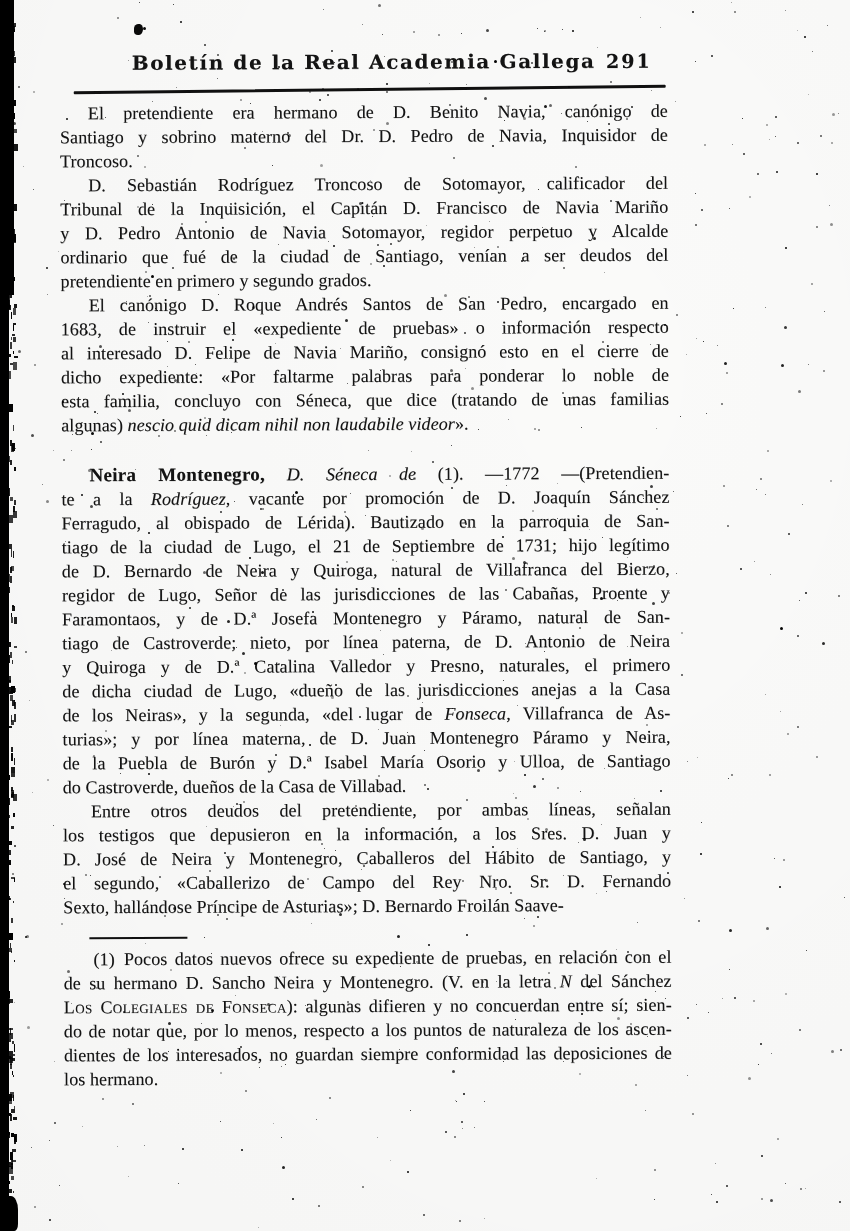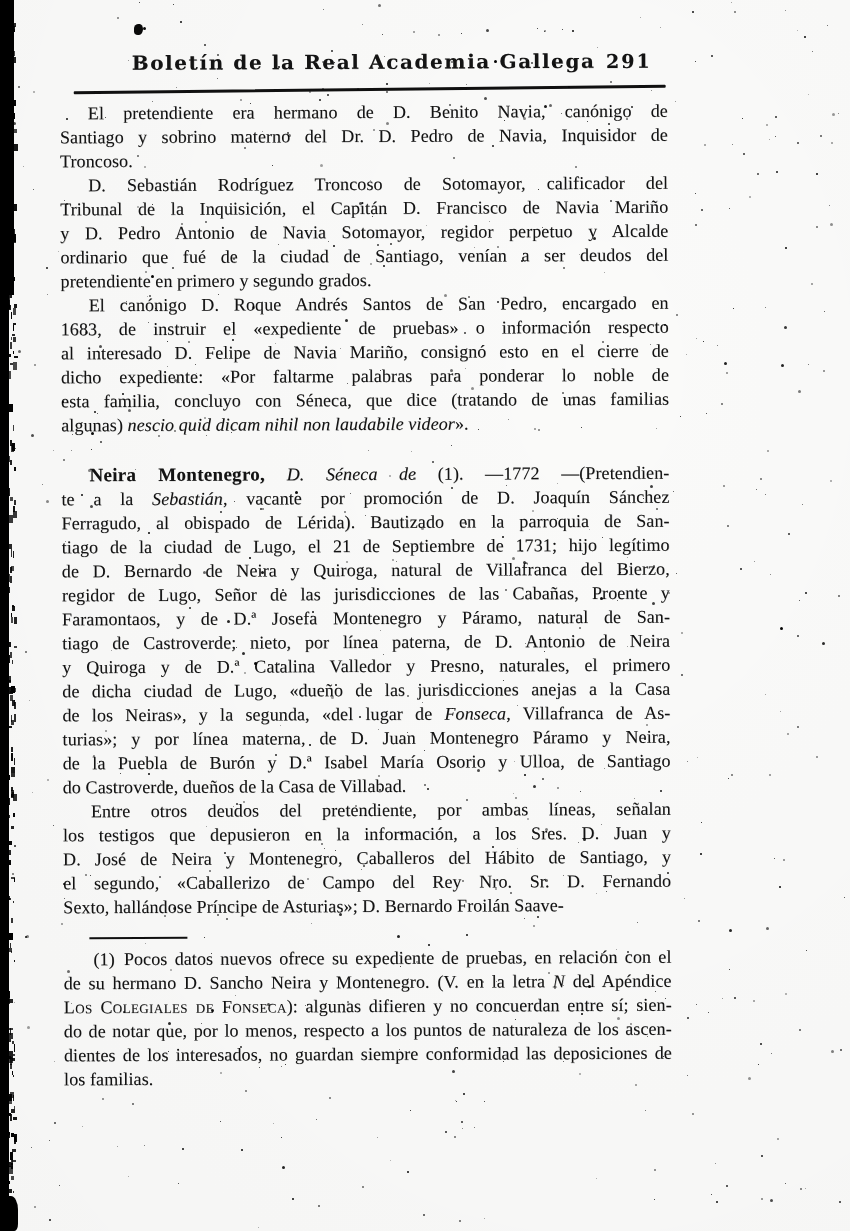--- a/index.html
+++ b/index.html
@@ -83,21 +83,21 @@
         <div class="para">
           <div class="line"><span>El canónigo D. Roque Andrés Santos de San Pedro, encargado en</span></div>
           <div class="line"><span>1683, de instruir el «expediente de pruebas» o información respecto</span></div>
           <div class="line"><span>al interesado D. Felipe de Navia Mariño, consignó esto en el cierre de</span></div>
           <div class="line"><span>dicho expediente: «Por faltarme palabras para ponderar lo noble de</span></div>
           <div class="line"><span>esta familia, concluyo con Séneca, que dice (tratando de unas familias</span></div>
           <div class="line last"><span>algunas) </span><span class="s-i">nescio quid dicam nihil non laudabile videor</span><span>».</span></div>
         </div>
         <div class="para entry">
           <div class="line"><span class="s-b">Neira Montenegro,</span><span> </span><span class="s-i">D. Séneca de</span><span> (1). —1772 —(Pretendien-</span></div>
-          <div class="line"><span>te a la </span><span class="s-i">Sebastián</span><span>, vacante por promoción de D. Joaquín Sánchez</span></div>
+          <div class="line"><span>te a la </span><span class="s-i">Rodríguez</span><span>, vacante por promoción de D. Joaquín Sánchez</span></div>
           <div class="line"><span>Ferragudo, al obispado de Lérida). Bautizado en la parroquia de San-</span></div>
           <div class="line"><span>tiago de la ciudad de Lugo, el 21 de Septiembre de 1731; hijo legítimo</span></div>
           <div class="line"><span>de D. Bernardo de Neira y Quiroga, natural de Villafranca del Bierzo,</span></div>
           <div class="line"><span>regidor de Lugo, Señor de las jurisdicciones de las Cabañas, Proente y</span></div>
           <div class="line"><span>Faramontaos, y de D.ª Josefa Montenegro y Páramo, natural de San-</span></div>
           <div class="line"><span>tiago de Castroverde; nieto, por línea paterna, de D. Antonio de Neira</span></div>
           <div class="line"><span>y Quiroga y de D.ª Catalina Valledor y Presno, naturales, el primero</span></div>
           <div class="line"><span>de dicha ciudad de Lugo, «dueño de las jurisdicciones anejas a la Casa</span></div>
           <div class="line"><span>de los Neiras», y la segunda, «del lugar de </span><span class="s-i">Fonseca</span><span>, Villafranca de As-</span></div>
           <div class="line"><span>turias»; y por línea materna, de D. Juan Montenegro Páramo y Neira,</span></div>
@@ -110,25 +110,25 @@
           <div class="line"><span>D. José de Neira y Montenegro, Caballeros del Hábito de Santiago, y</span></div>
           <div class="line"><span>el segundo, «Caballerizo de Campo del Rey Nro. Sr. D. Fernando</span></div>
           <div class="line last"><span>Sexto, hallándose Príncipe de Asturias»; D. Bernardo Froilán Saave-</span></div>
         </div>
       </div>
 
     <div class="footnote-rule"></div>
     <div class="footnote" id="footnote">
         <div class="para fn">
           <div class="line"><span>(1) Pocos datos nuevos ofrece su expediente de pruebas, en relación con el</span></div>
-          <div class="line"><span>de su hermano D. Sancho Neira y Montenegro. (V. en la letra </span><span class="s-i">N</span><span> del Apéndice</span></div>
+          <div class="line"><span>de su hermano D. Sancho Neira y Montenegro. (V. en la letra </span><span class="s-i">N</span><span> del Sánchez</span></div>
           <div class="line"><span class="s-sc">Los Colegiales de Fonseca</span><span>): algunas difieren y no concuerdan entre sí; sien-</span></div>
           <div class="line"><span>do de notar que, por lo menos, respecto a los puntos de naturaleza de los ascen-</span></div>
           <div class="line"><span>dientes de los interesados, no guardan siempre conformidad las deposiciones de</span></div>
-          <div class="line last"><span>los familias.</span></div>
+          <div class="line last"><span>los hermano.</span></div>
         </div>
       </div>
   </div>
 
   <div id="noise-layer">
       <div class="speck" style="left: 774px; top: 858px; width: 1px; height: 1px; opacity: 0.84; border-radius: 50%;"></div>
       <div class="speck" style="left: 128px; top: 60px; width: 1px; height: 1px; opacity: 0.5; border-radius: 50%;"></div>
       <div class="speck" style="left: 601px; top: 824px; width: 1px; height: 1px; opacity: 0.59; border-radius: 50%;"></div>
       <div class="speck" style="left: 760px; top: 1043px; width: 2px; height: 2px; opacity: 0.9; border-radius: 50%;"></div>
       <div class="speck" style="left: 711px; top: 55px; width: 2px; height: 2px; opacity: 0.85; border-radius: 50%;"></div>

